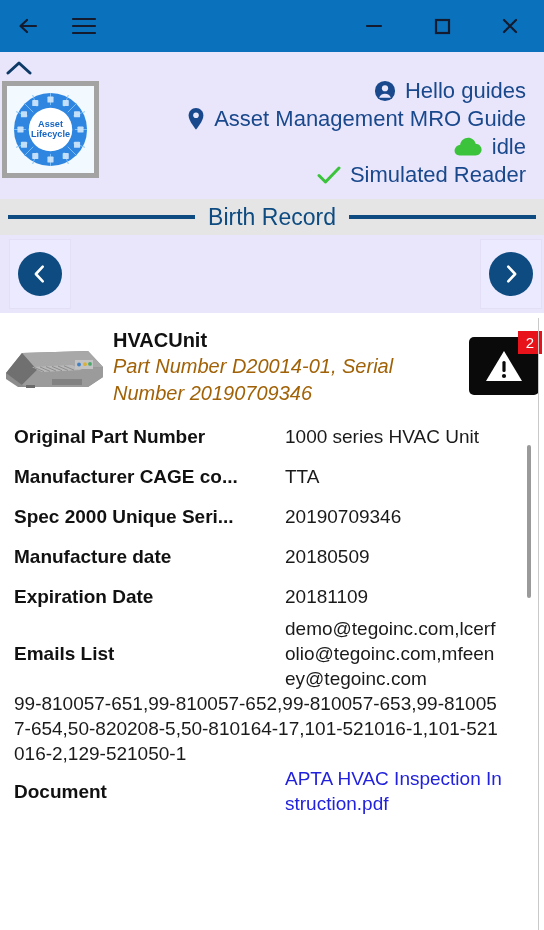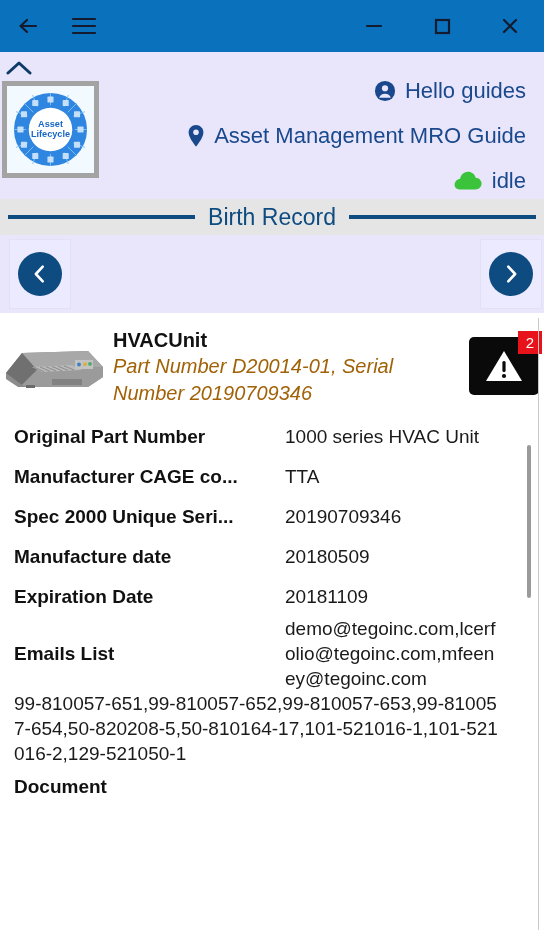--- a/index.html
+++ b/index.html
@@ -46,21 +46,21 @@
   .logo {
     position: absolute; left: 2px; top: 29px;
     width: 97px; height: 97px;
     background: #f2f9ff;
     border: 5px solid #a3a3a3;
     display: flex; align-items: center; justify-content: center;
   }
   .hdr-info {
     position: absolute; right: 18px; top: 26px;
     display: flex; flex-direction: column; align-items: flex-end;
-    gap: 19px;
+    gap: 2px;
   }
   .hdr-line {
     display: flex; align-items: center; gap: 9px;
     color: #19488c; font-size: 22px; line-height: 26px;
     white-space: nowrap;
   }
   .hdr-ico { display: flex; align-items: center; justify-content: center; }
 
   
   .record-title {
@@ -395,20 +395,21 @@
         </div>
         <div class="drow">
           <div class="dlabel">Emails List</div>
           <div class="dvalue">demo@tegoinc.com,lcerfolio@tegoinc.com,mfeeney@tegoinc.com</div>
         </div>
         <div class="drow">
           <div class="dvalue">99-810057-651,99-810057-652,99-810057-653,99-810057-654,50-820208-5,50-810164-17,101-521016-1,101-521016-2,129-521050-1</div>
         </div>
         <div class="drow">
           <div class="dlabel">Document</div>
+          <div class="dvalue link">APTA HVAC Inspection Instruction.pdf</div>
         </div>
       </div>
   </div>
 
   <div class="sb-track"></div>
   <div class="sb-thumb"></div>
 
 </div>
 
 </body></html>

